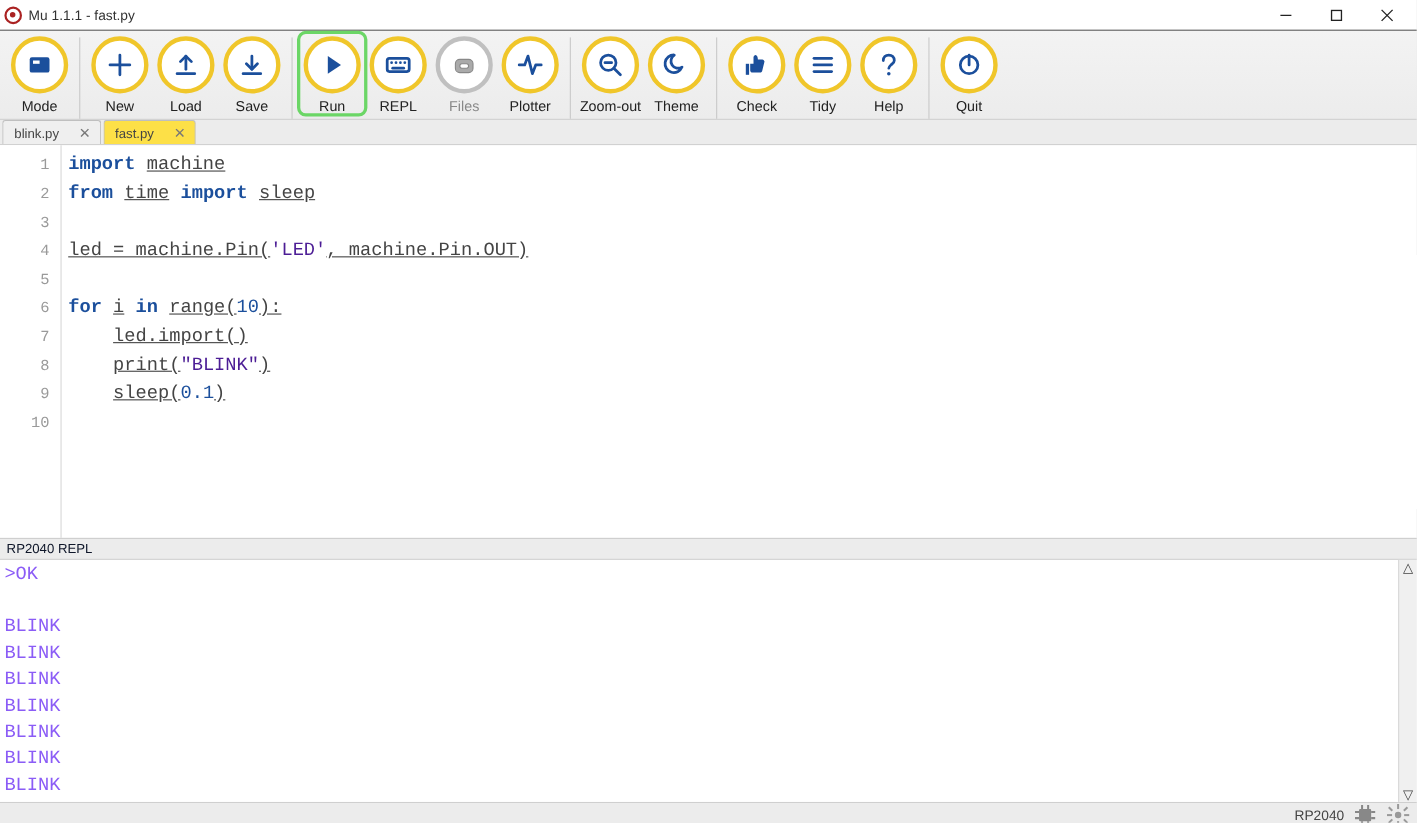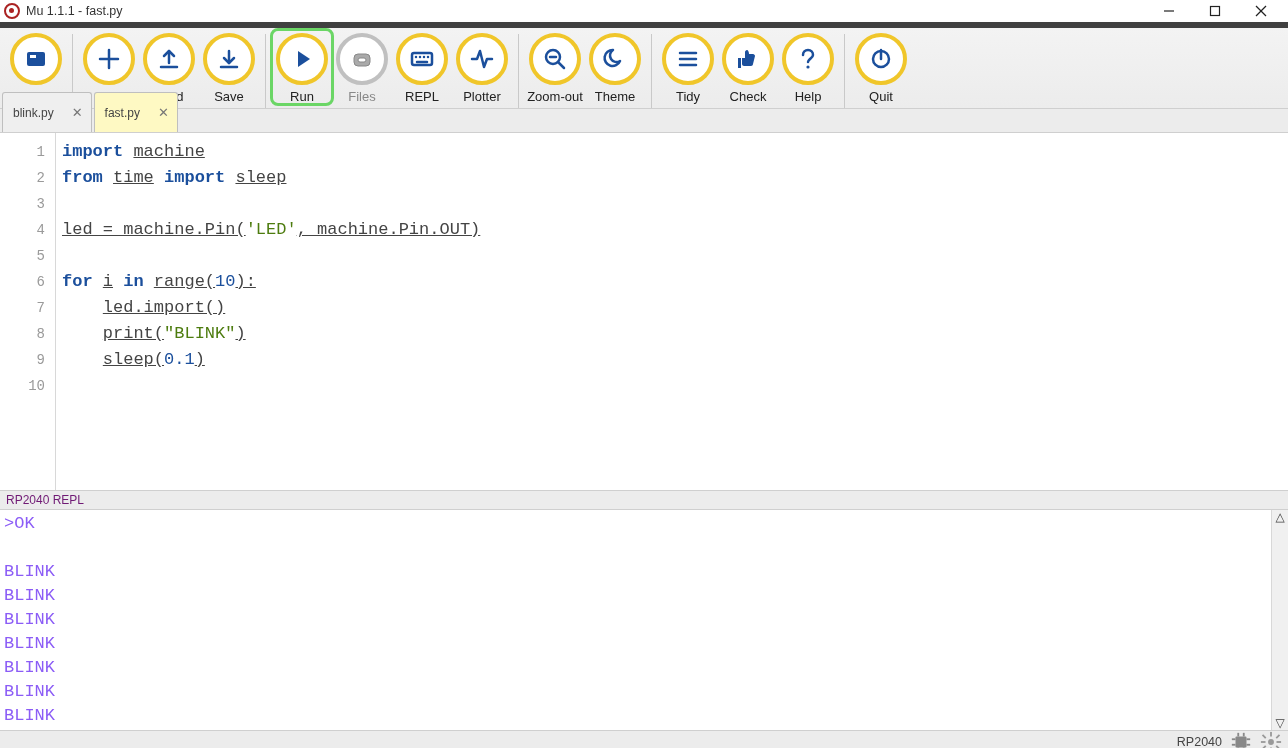--- a/index.html
+++ b/index.html
@@ -1,20 +1,20 @@
 <!DOCTYPE html>
 <html><head>
 <meta charset="utf-8">
 <style>
   * { box-sizing: border-box; }
   html, body { margin:0; padding:0; height:100%; font-family: "Segoe UI", Arial, sans-serif; background:#ececec; }
   body { display:flex; flex-direction:column; width:1288px; height:748px; overflow:hidden; }
 
   
-  .titlebar { height:28px; background:#fff; border-bottom:6px solid #404040; display:flex; align-items:center; padding:0 4px; font-size:12.5px; color:#333; }
+  .titlebar { height:28px; background:#fff; border-bottom:1px solid #404040; display:flex; align-items:center; padding:0 4px; font-size:12.5px; color:#333; }
   .titlebar .app-icon { width:16px; height:16px; border-radius:50%; border:2px solid #a22; display:inline-block; margin-right:6px; position:relative; }
   .titlebar .app-icon::after{content:""; position:absolute; left:3px; top:3px; width:5px; height:5px; border-radius:50%; background:#a22;}
   .titlebar .title-text { flex:0 0 auto; }
   .titlebar .spacer { flex:1; }
   .titlebar .winbtn { width:46px; height:28px; display:flex; align-items:center; justify-content:center; color:#222; }
 
   
   .toolbar { height:86px; background:linear-gradient(#f3f3f3,#ececec); border-bottom:1px solid #cfcfcf; display:flex; align-items:flex-start; padding:2px 6px 0 6px;}
   .tool-group { display:flex; align-items:flex-end; }
   .tool-sep { width:1px; background:#c9c9c9; height:74px; margin:4px 6px 0 6px;}
@@ -24,36 +24,36 @@
   .tool-btn .circle svg { width:28px; height:28px; }
   .tool-btn .lbl { font-size:13px; color:#222; margin-top:4px; }
   .tool-btn.highlight { outline:3px solid #6bd666; outline-offset:-1px; border-radius:6px; }
   .tool-btn.disabled .lbl { color:#888;}
   .icon-stroke { stroke:#1b4f9c; stroke-width:2.5; fill:none; stroke-linecap:round; stroke-linejoin:round;}
   .icon-fill { fill:#1b4f9c; }
   .icon-grey { stroke:#888; fill:#888;}
 
   
   .tabs { height:24px; background:#ececec; border-bottom:1px solid #cfcfcf; display:flex; align-items:flex-end; padding-left:2px; }
-  .tab { height:40px; padding:0 8px 0 10px; background:#e3e3e3; border:1px solid #bfbfbf; border-bottom:none; border-top-left-radius:3px; border-top-right-radius:3px; display:flex; align-items:center; font-size:12px; color:#444; margin-right:2px; cursor:pointer;}
+  .tab { height:22px; padding:0 8px 0 10px; background:#e3e3e3; border:1px solid #bfbfbf; border-bottom:none; border-top-left-radius:3px; border-top-right-radius:3px; display:flex; align-items:center; font-size:12px; color:#444; margin-right:2px; cursor:pointer;}
   .tab .close { margin-left:18px; font-size:13px; color:#777; }
   .tab.inactive { background:#efefef; }
-  .tab.active { background:#fef9c3; }
+  .tab.active { background:#fde047; }
 
   
   .editor-wrap { flex:0 0 357px; display:flex; background:#fff; }
   .gutter { width:56px; background:#fff; border-right:1px solid #d8d8d8; color:#9a9a9a; font-family: Consolas, "Courier New", monospace; font-size:14px; text-align:right; padding:6px 10px 0 0; line-height:26px;}
   .code { flex:1; font-family: Consolas, "Courier New", monospace; font-size:17px; line-height:26px; padding:6px 0 0 6px; white-space:pre; color:#444; overflow:hidden;}
   .kw { color:#1b4f9c; font-weight:600;}
   .num { color:#1b4f9c;}
-  .str { color:#4d7c0f;}
+  .str { color:#4c1d95;}
   .id { color:#444;text-decoration:underline;}
 
   
-  .repl-header { height:20px; background:#ececec; border-top:1px solid #cfcfcf; border-bottom:1px solid #cfcfcf; font-size:12px; color:#701a75; padding:2px 6px;}
+  .repl-header { height:20px; background:#ececec; border-top:1px solid #cfcfcf; border-bottom:1px solid #cfcfcf; font-size:12px; color:#0f172a; padding:2px 6px;}
   
   .repl-body { flex:1; position:relative; display:flex; background:#fff; }
   .repl-text { flex:1; font-family: Consolas, "Courier New", monospace; font-size:17px; line-height:24px; padding:2px 4px; color:#8b5cf6; white-space:pre; overflow:hidden;}
   .repl-scroll { width:17px; background:#f0f0f0; border-left:1px solid #d8d8d8; display:flex; flex-direction:column; align-items:center; justify-content:space-between; font-size:12px; color:#444;}
   .repl-scroll .arrow{ width:100%; text-align:center; padding:0; line-height:14px;}
 
   
   .status { height:28px; background:#ececec; border-top:1px solid #cfcfcf; display:flex; align-items:center; justify-content:flex-end; padding:0 6px; font-size:12.5px; color:#444; gap:8px;}
   .status .chip-icon, .status .gear-icon { width:22px; height:22px; color:#888;}
 </style>
@@ -123,39 +123,39 @@
     <div class="tool-sep"></div>
     <div class="tool-group">
       <div class="tool-btn highlight">
         <div class="circle">
           <svg viewBox="0 0 28 28">
             <use href="#ic-play" class=""></use>
           </svg>
         </div>
         <div class="lbl">Run</div>
       </div>
+      <div class="tool-btn">
+        <div class="circle">
+          <svg viewBox="0 0 28 28">
+            <use href="#ic-keyboard" class=""></use>
+          </svg>
+        </div>
+        <div class="lbl">REPL</div>
+      </div>
       <div class="tool-btn disabled">
         <div class="circle">
           <svg viewBox="0 0 28 28">
             <use href="#ic-files" class="icon-grey"></use>
           </svg>
         </div>
         <div class="lbl">Files</div>
       </div>
       <div class="tool-btn">
         <div class="circle">
           <svg viewBox="0 0 28 28">
-            <use href="#ic-keyboard" class=""></use>
-          </svg>
-        </div>
-        <div class="lbl">REPL</div>
-      </div>
-      <div class="tool-btn">
-        <div class="circle">
-          <svg viewBox="0 0 28 28">
             <use href="#ic-pulse" class=""></use>
           </svg>
         </div>
         <div class="lbl">Plotter</div>
       </div>
     </div>
     <div class="tool-sep"></div>
     <div class="tool-group">
       <div class="tool-btn">
         <div class="circle">
@@ -172,32 +172,32 @@
           </svg>
         </div>
         <div class="lbl">Theme</div>
       </div>
     </div>
     <div class="tool-sep"></div>
     <div class="tool-group">
       <div class="tool-btn">
         <div class="circle">
           <svg viewBox="0 0 28 28">
+            <use href="#ic-thumb" class=""></use>
+          </svg>
+        </div>
+        <div class="lbl">Check</div>
+      </div>
+      <div class="tool-btn">
+        <div class="circle">
+          <svg viewBox="0 0 28 28">
             <use href="#ic-menu" class=""></use>
           </svg>
         </div>
         <div class="lbl">Tidy</div>
-      </div>
-      <div class="tool-btn">
-        <div class="circle">
-          <svg viewBox="0 0 28 28">
-            <use href="#ic-thumb" class=""></use>
-          </svg>
-        </div>
-        <div class="lbl">Check</div>
       </div>
       <div class="tool-btn">
         <div class="circle">
           <svg viewBox="0 0 28 28">
             <use href="#ic-help" class=""></use>
           </svg>
         </div>
         <div class="lbl">Help</div>
       </div>
     </div>

